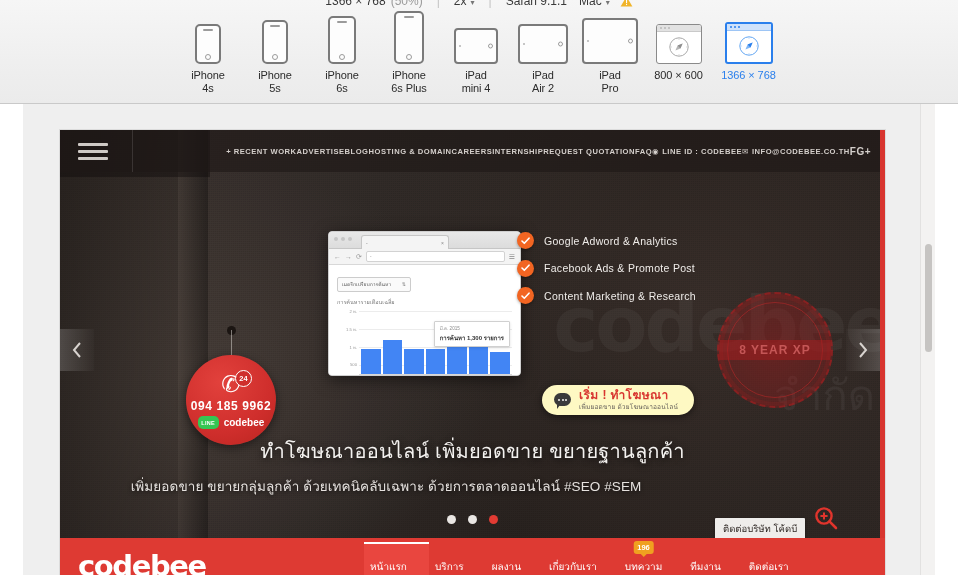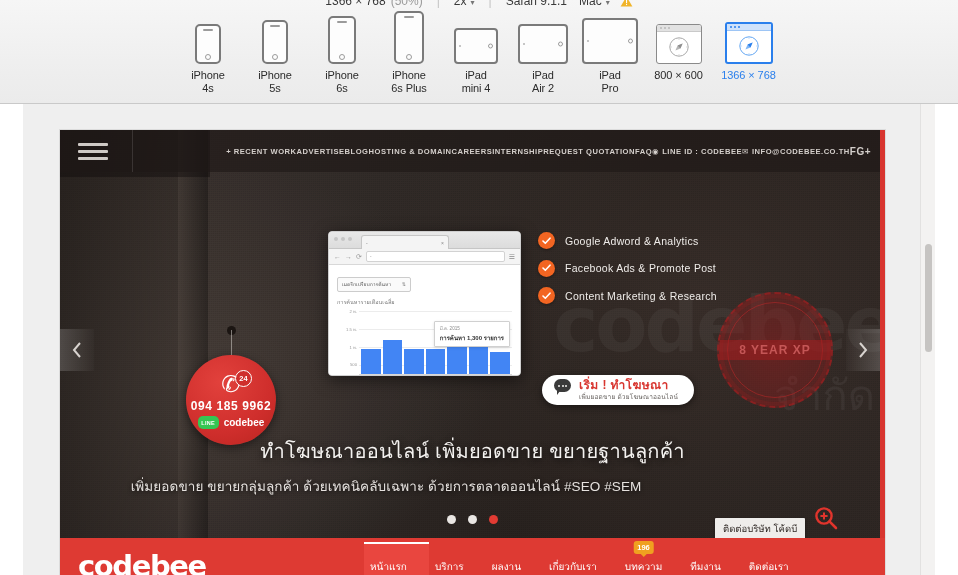--- a/index.html
+++ b/index.html
@@ -226,35 +226,35 @@
   #xaxis{position:absolute;left:22px;right:0;bottom:8px;height:1px;background:#d8d8d8;}
   .xtick{position:absolute;bottom:0;font-size:4.2px;color:#9a9a9a;}
   #tooltip{
     position:absolute;right:2px;top:12px;background:#fff;border:1px solid #d0d0d0;
     box-shadow:0 1px 3px rgba(0,0,0,0.12);padding:3px 5px;border-radius:1px;
   }
   #tooltip .t1{font-size:4.6px;color:#8a8a8a;}
   #tooltip .t2{font-size:6px;color:#333;font-weight:700;margin-top:1px;white-space:nowrap;}
 
   
-  #features{position:absolute;left:478px;top:102px;display:flex;flex-direction:column;gap:10.5px;}
+  #features{position:absolute;left:457px;top:102px;display:flex;flex-direction:column;gap:10.5px;}
   .feat{display:flex;align-items:center;gap:10px;}
   .feat .chk{
     width:17px;height:17px;border-radius:50%;background:#f26522;
     display:flex;align-items:center;justify-content:center;flex:none;
     box-shadow:0 1px 3px rgba(0,0,0,0.35);
   }
   .feat .chk svg{display:block;}
   .feat .ft{font-size:10.5px;color:#efece9;letter-spacing:0.3px;white-space:nowrap;}
 
   
   #cta{
-    position:absolute;left:482px;top:245px;
-    background:#ffffff;border-radius:16px;
-    padding:4px 16px 5px 12px;display:flex;align-items:flex-start;gap:8px;
+    position:absolute;left:482px;top:255px;
+    background:#fef9c3;border-radius:16px;
+    padding:4px 16px 5px 12px;display:flex;align-items:center;gap:8px;
     box-shadow:0 2px 7px rgba(0,0,0,0.45);cursor:pointer;
   }
   #cta .bub{
     width:17px;height:13px;border-radius:7px;background:#3a3a3a;position:relative;flex:none;
     display:flex;align-items:center;justify-content:center;gap:1.5px;
   }
   #cta .bub i{width:2px;height:2px;border-radius:50%;background:#f2f0ee;display:block;}
   #cta .bub:after{content:"";position:absolute;left:3px;bottom:-3px;border-width:4px 3px 0 0;border-style:solid;border-color:#3a3a3a transparent transparent transparent;}
   #cta .txt{display:flex;flex-direction:column;line-height:1;}
   #cta .t1{font-size:12px;font-weight:700;color:#d8352f;letter-spacing:0.4px;}

